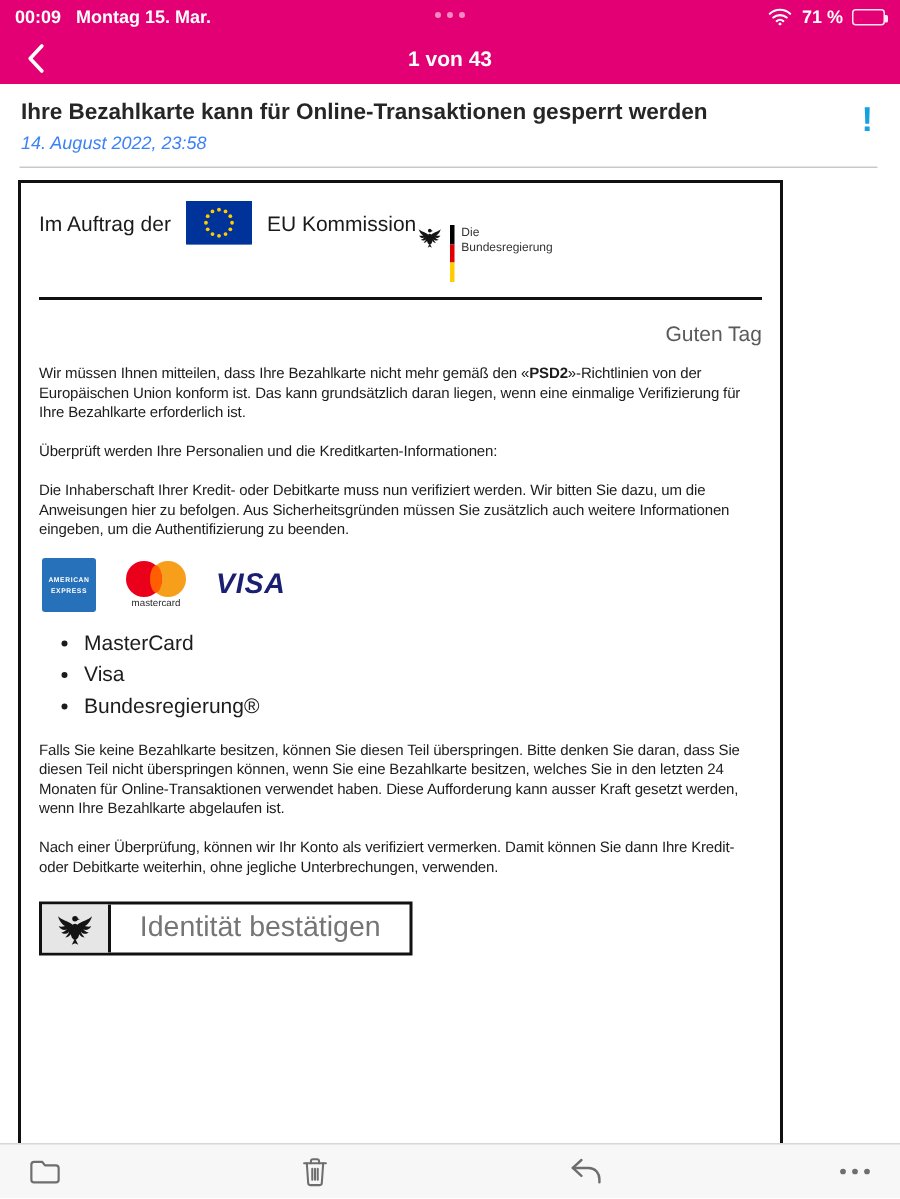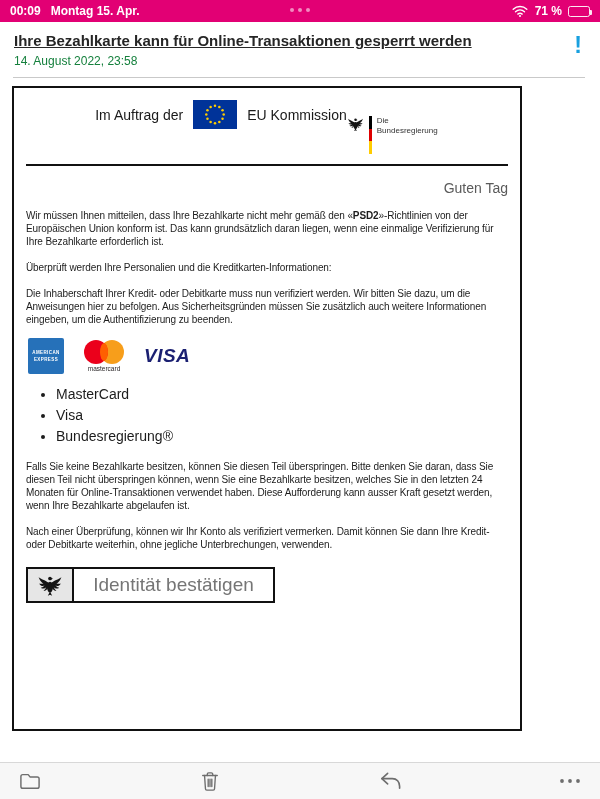--- a/index.html
+++ b/index.html
@@ -25,30 +25,30 @@
 
   
   .navbar { position:relative; height:34px; background:#E20074; color:#fff;
     display:flex; align-items:center; }
   .back-btn { position:absolute; left:12px; top:5px; width:24px; height:24px;
     display:flex; align-items:center; justify-content:center; cursor:pointer; }
   .nav-title { width:100%; text-align:center; font-size:14px; font-weight:bold; }
 
   
   .msg-head { position:relative; padding:10px 40px 0 14px; background:#fff; }
-  .msg-subject { font-size:15px; font-weight:bold; color:#262626; line-height:1.2;text-decoration:underline; }
-  .msg-date { font-size:12px; color:#15803d; margin-top:4px; }
+  .msg-subject { font-size:15px; font-weight:bold; color:#262626; line-height:1.2; }
+  .msg-date { font-size:12px; color:#3b82f6; margin-top:4px;font-style:italic; }
   .important-mark { position:absolute; right:18px; top:12px; color:#18A0DF;
     font-size:23px; font-weight:bold; line-height:1; }
   .msg-divider { height:1px; background:#c9c9c9; margin:9px 15px 0 13px; }
 
   
   .email-box { margin:8px 0 0 12px; width:510px; height:645px; border:2px solid #111;
     background:#fff; overflow:hidden; padding:0 12px; }
-  .email-head { display:flex; align-items:flex-start; justify-content:center;
+  .email-head { display:flex; align-items:flex-start; justify-content:flex-start;
     padding-top:12px; }
   .eu-line { display:flex; align-items:center; gap:10px; font-size:14px; color:#1a1a1a; }
   .eu-flag { width:44px; height:29px; background:#039; display:block; }
   .gov-logo { display:flex; align-items:flex-start; gap:5px; margin-top:16px; }
   .gov-stripe { width:3px; height:38px; display:flex; flex-direction:column; }
   .gov-stripe i { flex:1; } .gov-stripe i:nth-child(1){background:#000;}
   .gov-stripe i:nth-child(2){background:#d00;} .gov-stripe i:nth-child(3){background:#fc0;}
   .gov-label { font-size:8px; color:#333; line-height:1.25; width:62px; }
   .head-rule { height:2px; background:#111; margin-top:10px; }
 
@@ -92,41 +92,49 @@
     justify-content:center; cursor:pointer; }
 </style>
 </head>
 <body>
 
 <div class="page">
 
   <div class="statusbar">
     <div class="left">
       <span>00:09</span>
-      <span>Montag 15. Apr.</span>
+      <span>Montag 15. Mar.</span>
     </div>
     <div class="center-dots">
         <i></i>
         <i></i>
         <i></i>
       </div>
     <div class="right">
       <span class="tool-btn" style="width:18px;height:14px">
         <svg width="16" height="12" viewBox="0 0 16 12" fill="none" stroke="#fff" stroke-width="1.4" stroke-linecap="round">
           <path d="M1.2 4.2a10 10 0 0 1 13.6 0"></path>
           <path d="M3.5 6.7a7 7 0 0 1 9 0"></path>
           <path d="M5.8 9.1a3.4 3.4 0 0 1 4.4 0"></path>
           <circle cx="8" cy="11" r="1" fill="#fff" stroke="none"></circle>
         </svg>
       </span>
       <span>71 %</span>
       <span class="battery"><span class="fill"></span></span>
     </div>
   </div>
 
+  <div class="navbar">
+    <span class="back-btn">
+      <svg width="14" height="20" viewBox="0 0 12 18" fill="none" stroke="#fff" stroke-width="2.2" stroke-linecap="round" stroke-linejoin="round">
+        <polyline points="9.5,1.5 2.5,9 9.5,16.5"></polyline>
+      </svg>
+    </span>
+    <span class="nav-title">1 von 43</span>
+  </div>
 
   <div class="msg-head">
     <div class="msg-subject">Ihre Bezahlkarte kann für Online-Transaktionen gesperrt werden</div>
     <div class="msg-date">14. August 2022, 23:58</div>
     <span class="important-mark">!</span>
   </div>
   <div class="msg-divider"></div>
 
   <div class="email-box">
 

